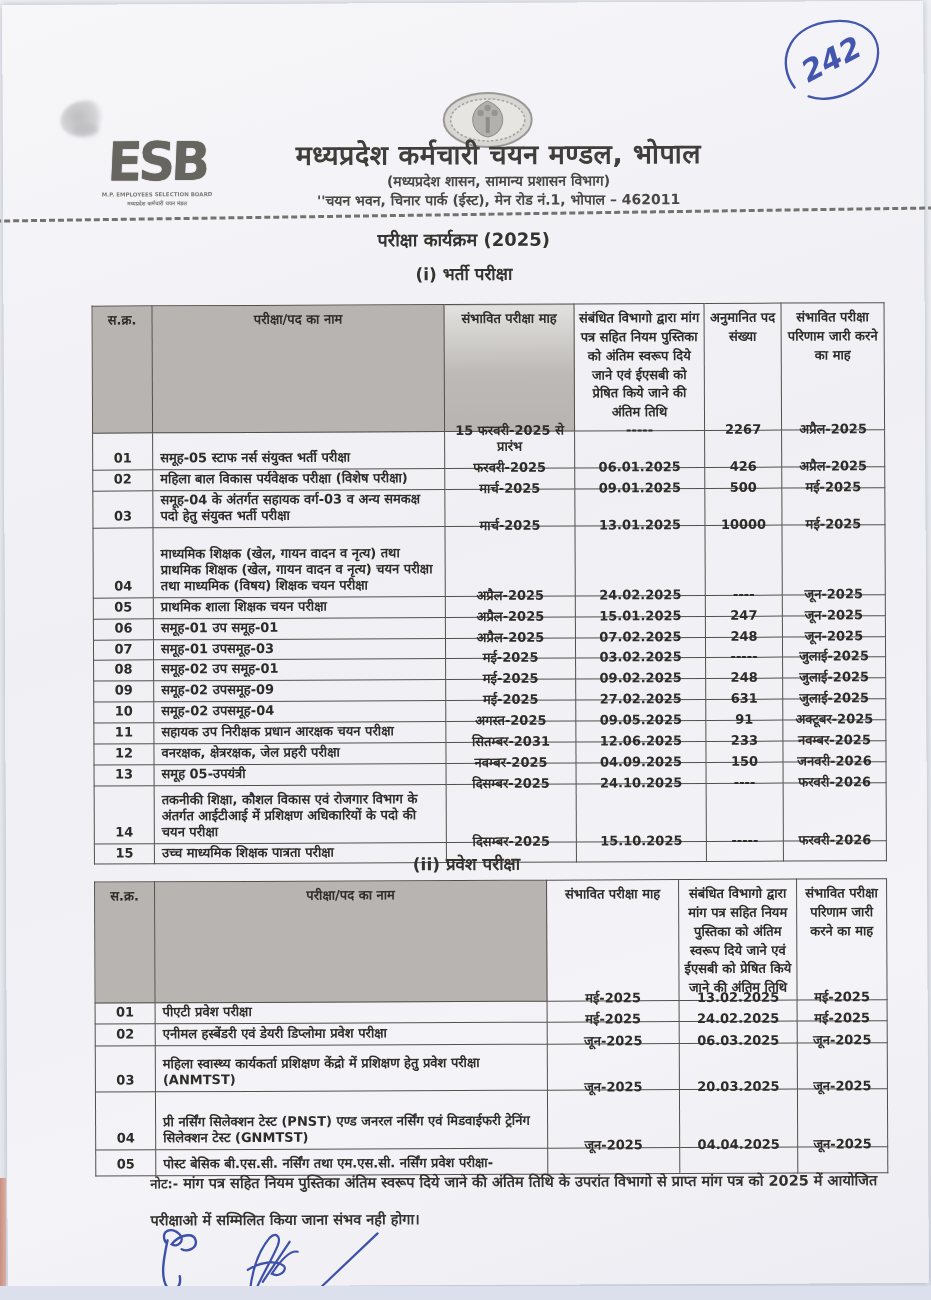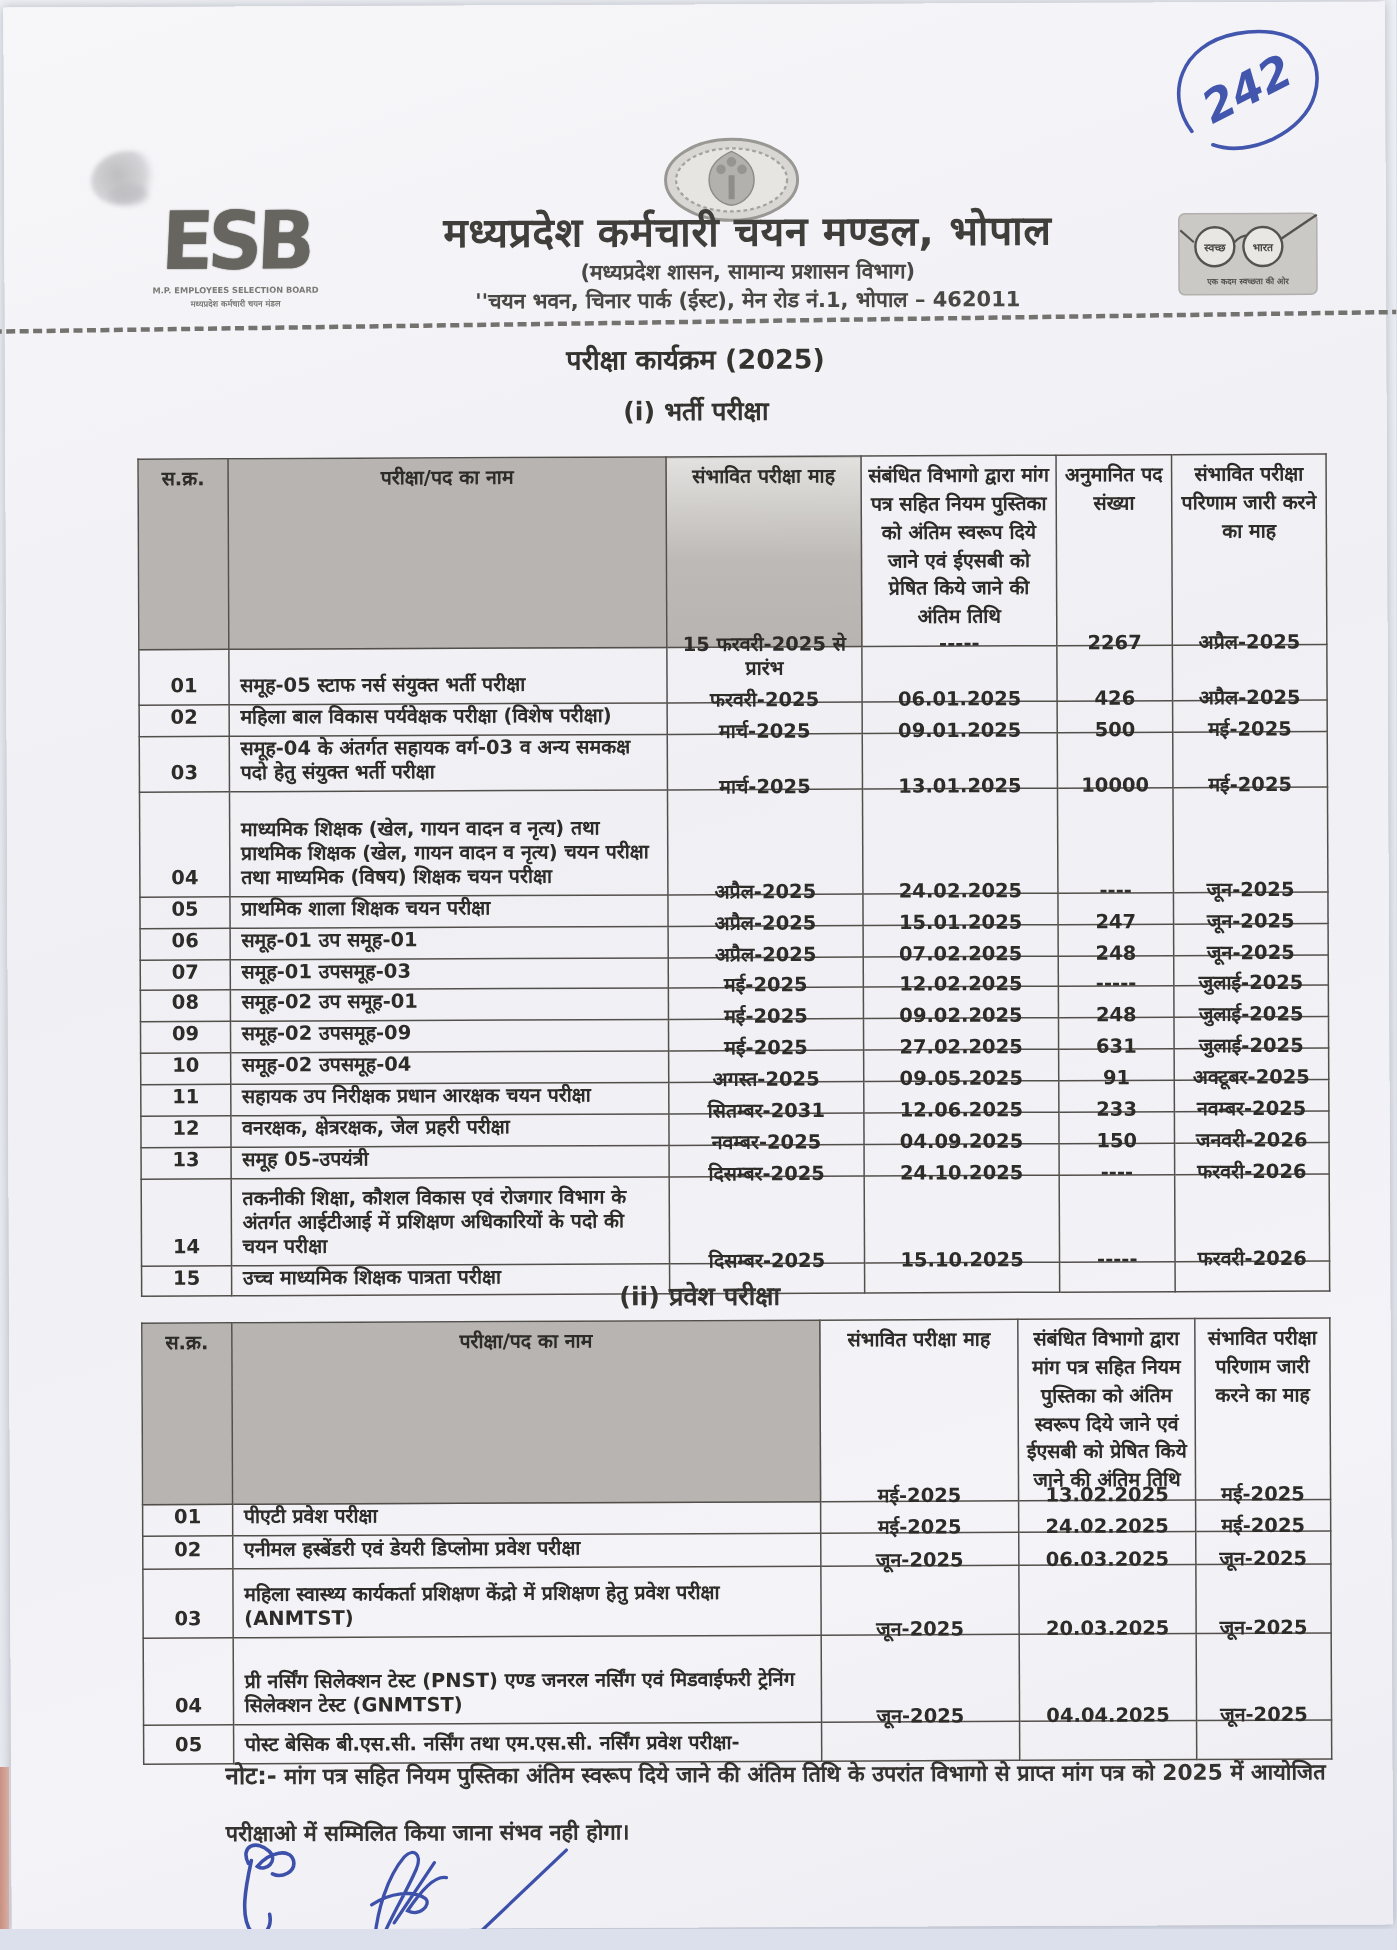--- a/index.html
+++ b/index.html
@@ -69,21 +69,21 @@
   #t1 tbody tr:nth-child(9){height:19px} #t1 tbody tr:nth-child(10){height:19px}
   #t1 tbody tr:nth-child(11){height:20px} #t1 tbody tr:nth-child(12){height:20px}
   #t1 tbody tr:nth-child(13){height:20px} #t1 tbody tr:nth-child(14){height:58px}
   #t1 tbody tr:nth-child(15){height:20px}
   #t2 tbody tr:nth-child(1){height:20px} #t2 tbody tr:nth-child(2){height:22px}
   #t2 tbody tr:nth-child(3){height:46px} #t2 tbody tr:nth-child(4){height:58px}
   #t2 tbody tr:nth-child(5){height:26px}
 
   .note { position:absolute; left:143px; top:1168px; width:745px; color:#35332f; }
   .note-l1 { font-size:14.5px; font-weight:700; }
-  .note-label { font-size:16px; font-weight:900; }
+  .note-label { font-size:13px; font-weight:900; }
   .note-l2 { margin-top:17px; font-size:14.5px; font-weight:700; }
   .sigs { position:absolute; left:122px; top:1218px; width:300px; height:80px; }
 </style>
 </head>
 <body>
 
 <div class="scene">
   <div class="paper">
 
     <div class="blob"></div>
@@ -111,33 +111,20 @@
         <circle cx="54" cy="22" r="3.2" fill="#97958f"></circle>
         <circle cx="47" cy="17" r="3.2" fill="#97958f"></circle>
         <rect x="45" y="26" width="4" height="16" fill="#8f8d8a"></rect>
       </svg>
     </div>
 
     <div class="org-name">मध्यप्रदेश कर्मचारी चयन मण्डल, भोपाल</div>
     <div class="org-dept">(मध्यप्रदेश शासन, सामान्य प्रशासन विभाग)</div>
     <div class="org-addr">''चयन भवन, चिनार पार्क (ईस्ट), मेन रोड नं.1, भोपाल – 462011</div>
 
-    <div class="swachh">
-      <svg width="96" height="60" viewBox="0 0 96 60">
-        <rect x="1" y="3" width="92" height="54" rx="4" fill="#cbc9c6" stroke="#b2b0ad"></rect>
-        <path d="M38,22 Q47,13 56,22" fill="none" stroke="#55534f" stroke-width="1.6"></path>
-        <path d="M69,20 L93,4" fill="none" stroke="#55534f" stroke-width="1.6"></path>
-        <path d="M11,22 L2,14" fill="none" stroke="#55534f" stroke-width="1.4"></path>
-        <circle cx="25" cy="25" r="13" fill="#e9e7e4" stroke="#55534f" stroke-width="1.6"></circle>
-        <circle cx="57" cy="25" r="13" fill="#e9e7e4" stroke="#55534f" stroke-width="1.6"></circle>
-        <text x="25" y="28" text-anchor="middle" font-size="7" fill="#4a4845" font-weight="700">स्वच्छ</text>
-        <text x="57" y="28" text-anchor="middle" font-size="7" fill="#4a4845" font-weight="700">भारत</text>
-        <text x="47" y="50" text-anchor="middle" font-size="5.5" fill="#55534f" font-weight="700">एक कदम स्वच्छता की ओर</text>
-      </svg>
-    </div>
 
     <div class="rule-dashed"></div>
 
     <div class="doc-title">परीक्षा कार्यक्रम (2025)</div>
     <div class="sec-title" id="sec1-title">(i) भर्ती परीक्षा</div>
 
     <table class="sched" id="t1">
       <colgroup>
           <col style="width:60px">
           <col style="width:292px">
@@ -210,21 +197,21 @@
             <td><span class="cellv">समूह-01 उपसमूह-03</span></td>
             <td><span class="cellv">अप्रैल-2025</span></td>
             <td><span class="cellv">07.02.2025</span></td>
             <td><span class="cellv">248</span></td>
             <td><span class="cellv">जून-2025</span></td>
           </tr>
           <tr>
             <td><span class="cellv">08</span></td>
             <td><span class="cellv">समूह-02 उप समूह-01</span></td>
             <td><span class="cellv">मई-2025</span></td>
-            <td><span class="cellv">12.02.2025</span></td>
+            <td><span class="cellv">03.02.2025</span></td>
             <td><span class="cellv">-----</span></td>
             <td><span class="cellv">जुलाई-2025</span></td>
           </tr>
           <tr>
             <td><span class="cellv">09</span></td>
             <td><span class="cellv">समूह-02 उपसमूह-09</span></td>
             <td><span class="cellv">मई-2025</span></td>
             <td><span class="cellv">09.02.2025</span></td>
             <td><span class="cellv">248</span></td>
             <td><span class="cellv">जुलाई-2025</span></td>

